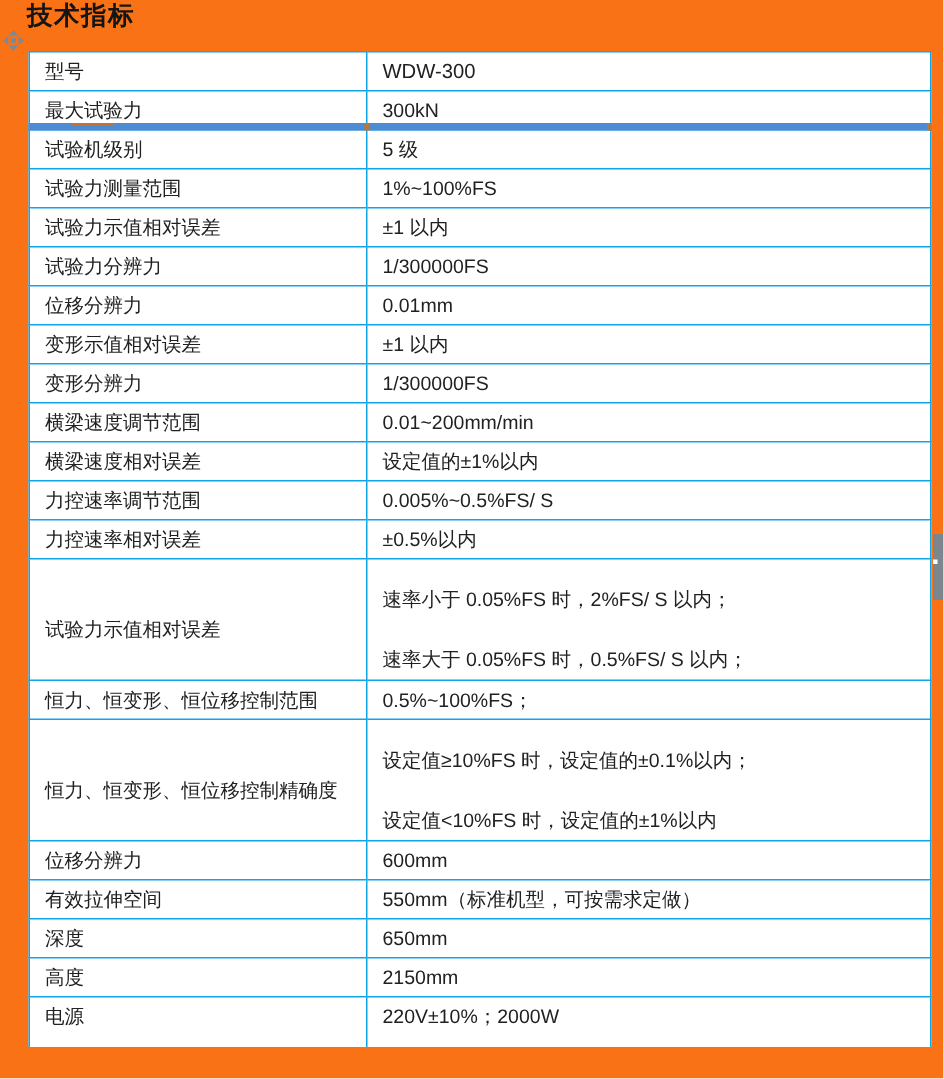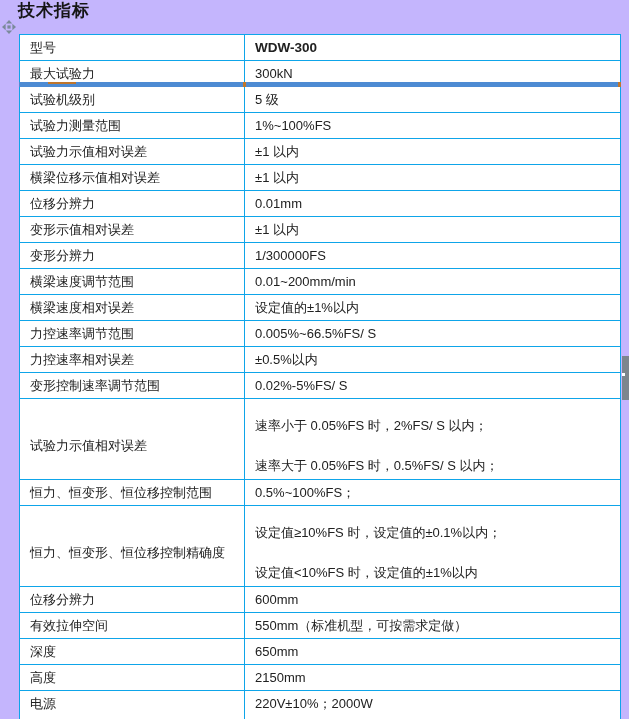--- a/index.html
+++ b/index.html
@@ -1,36 +1,36 @@
 <!DOCTYPE html>
 <html><head>
 <meta charset="utf-8">
 <style>
   html,body { margin:0; padding:0; background:#fff; }
   .screen {
-    position:relative; width:629px; height:719px; background:#c4b5fd;
+    position:relative; width:629px; height:719px; background:#f97316;
     overflow:hidden; font-family:"Liberation Sans","DejaVu Sans",sans-serif;
   }
   .page-title {
     position:absolute; left:18px; top:0px; height:22px; line-height:22px;
     font-size:17px; font-weight:bold; color:#151515; letter-spacing:1px;
   }
   .move-icon { position:absolute; left:2px; top:20px; width:14px; height:14px; }
   table.spec {
     position:absolute; left:19px; top:34px; width:602px;
     border-collapse:collapse; table-layout:fixed; background:#fff;
   }
   td {
     border:1px solid #0ea5e9; padding:0 4px 0 10px;
     font-size:13px; color:#212121; vertical-align:middle; overflow:hidden;
   }
   .col-param { width:225px; }
   .vline { height:25px; line-height:25px; white-space:nowrap; }
   tr.multi .vline { height:27px; line-height:27px;margin-top:13px; }
-  td.bold .vline { font-weight:bold; font-size:13.5px; }
+  td.bold .vline { font-weight:normal; font-size:13.5px; }
   tr:last-child td { height:33px; vertical-align:top; }
   tr:last-child .vline, tr:last-child td { border-bottom:none; }
   
   .row-indicator {
     position:absolute; left:19px; top:82px; width:602px; height:5px;
     z-index:5;
   }
   .row-indicator .bar { position:absolute; left:0; top:0; width:100%; height:100%; }
   .tick { position:absolute; top:0; height:5px; z-index:6; }
   .tick-left  { left:29px;  width:28px; height:2px; }
@@ -105,44 +105,44 @@
         <tr>
     <td class="param">
             <div class="vline">试验力示值相对误差</div>
           </td>
     <td class="value">
             <div class="vline">±1 以内</div>
           </td>
   </tr>
         <tr>
     <td class="param">
-            <div class="vline">横梁位移示值相对误差</div>
+            <div class="vline">试验力分辨力</div>
+          </td>
+    <td class="value">
+            <div class="vline">1/300000FS</div>
+          </td>
+  </tr>
+        <tr>
+    <td class="param">
+            <div class="vline">位移分辨力</div>
+          </td>
+    <td class="value">
+            <div class="vline">0.01mm</div>
+          </td>
+  </tr>
+        <tr>
+    <td class="param">
+            <div class="vline">变形示值相对误差</div>
           </td>
     <td class="value">
             <div class="vline">±1 以内</div>
           </td>
   </tr>
         <tr>
     <td class="param">
-            <div class="vline">位移分辨力</div>
-          </td>
-    <td class="value">
-            <div class="vline">0.01mm</div>
-          </td>
-  </tr>
-        <tr>
-    <td class="param">
-            <div class="vline">变形示值相对误差</div>
-          </td>
-    <td class="value">
-            <div class="vline">±1 以内</div>
-          </td>
-  </tr>
-        <tr>
-    <td class="param">
             <div class="vline">变形分辨力</div>
           </td>
     <td class="value">
             <div class="vline">1/300000FS</div>
           </td>
   </tr>
         <tr>
     <td class="param">
             <div class="vline">横梁速度调节范围</div>
           </td>
@@ -156,37 +156,29 @@
           </td>
     <td class="value">
             <div class="vline">设定值的±1%以内</div>
           </td>
   </tr>
         <tr>
     <td class="param">
             <div class="vline">力控速率调节范围</div>
           </td>
     <td class="value">
-            <div class="vline">0.005%~66.5%FS/ S</div>
+            <div class="vline">0.005%~0.5%FS/ S</div>
           </td>
   </tr>
         <tr>
     <td class="param">
             <div class="vline">力控速率相对误差</div>
           </td>
     <td class="value">
             <div class="vline">±0.5%以内</div>
-          </td>
-  </tr>
-        <tr>
-    <td class="param">
-            <div class="vline">变形控制速率调节范围</div>
-          </td>
-    <td class="value">
-            <div class="vline">0.02%-5%FS/ S</div>
           </td>
   </tr>
         <tr class="multi">
     <td class="param">
             <div class="vline">试验力示值相对误差</div>
           </td>
     <td class="value">
             <div class="vline">速率小于 0.05%FS 时，2%FS/ S 以内；</div>
             <div class="vline">速率大于 0.05%FS 时，0.5%FS/ S 以内；</div>
           </td>

